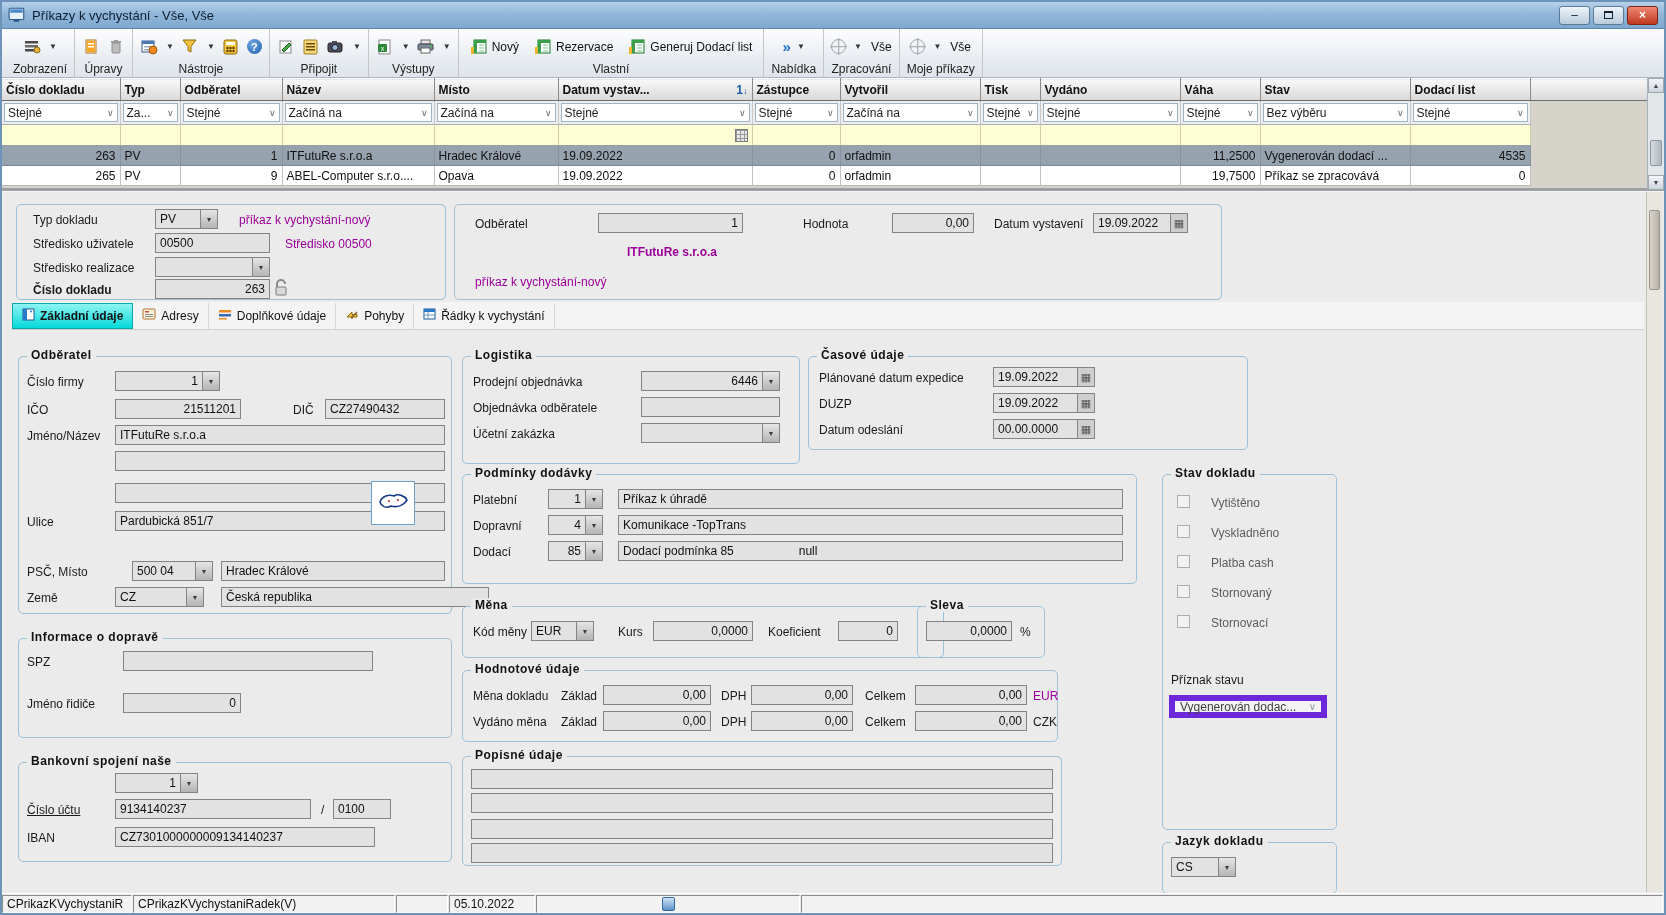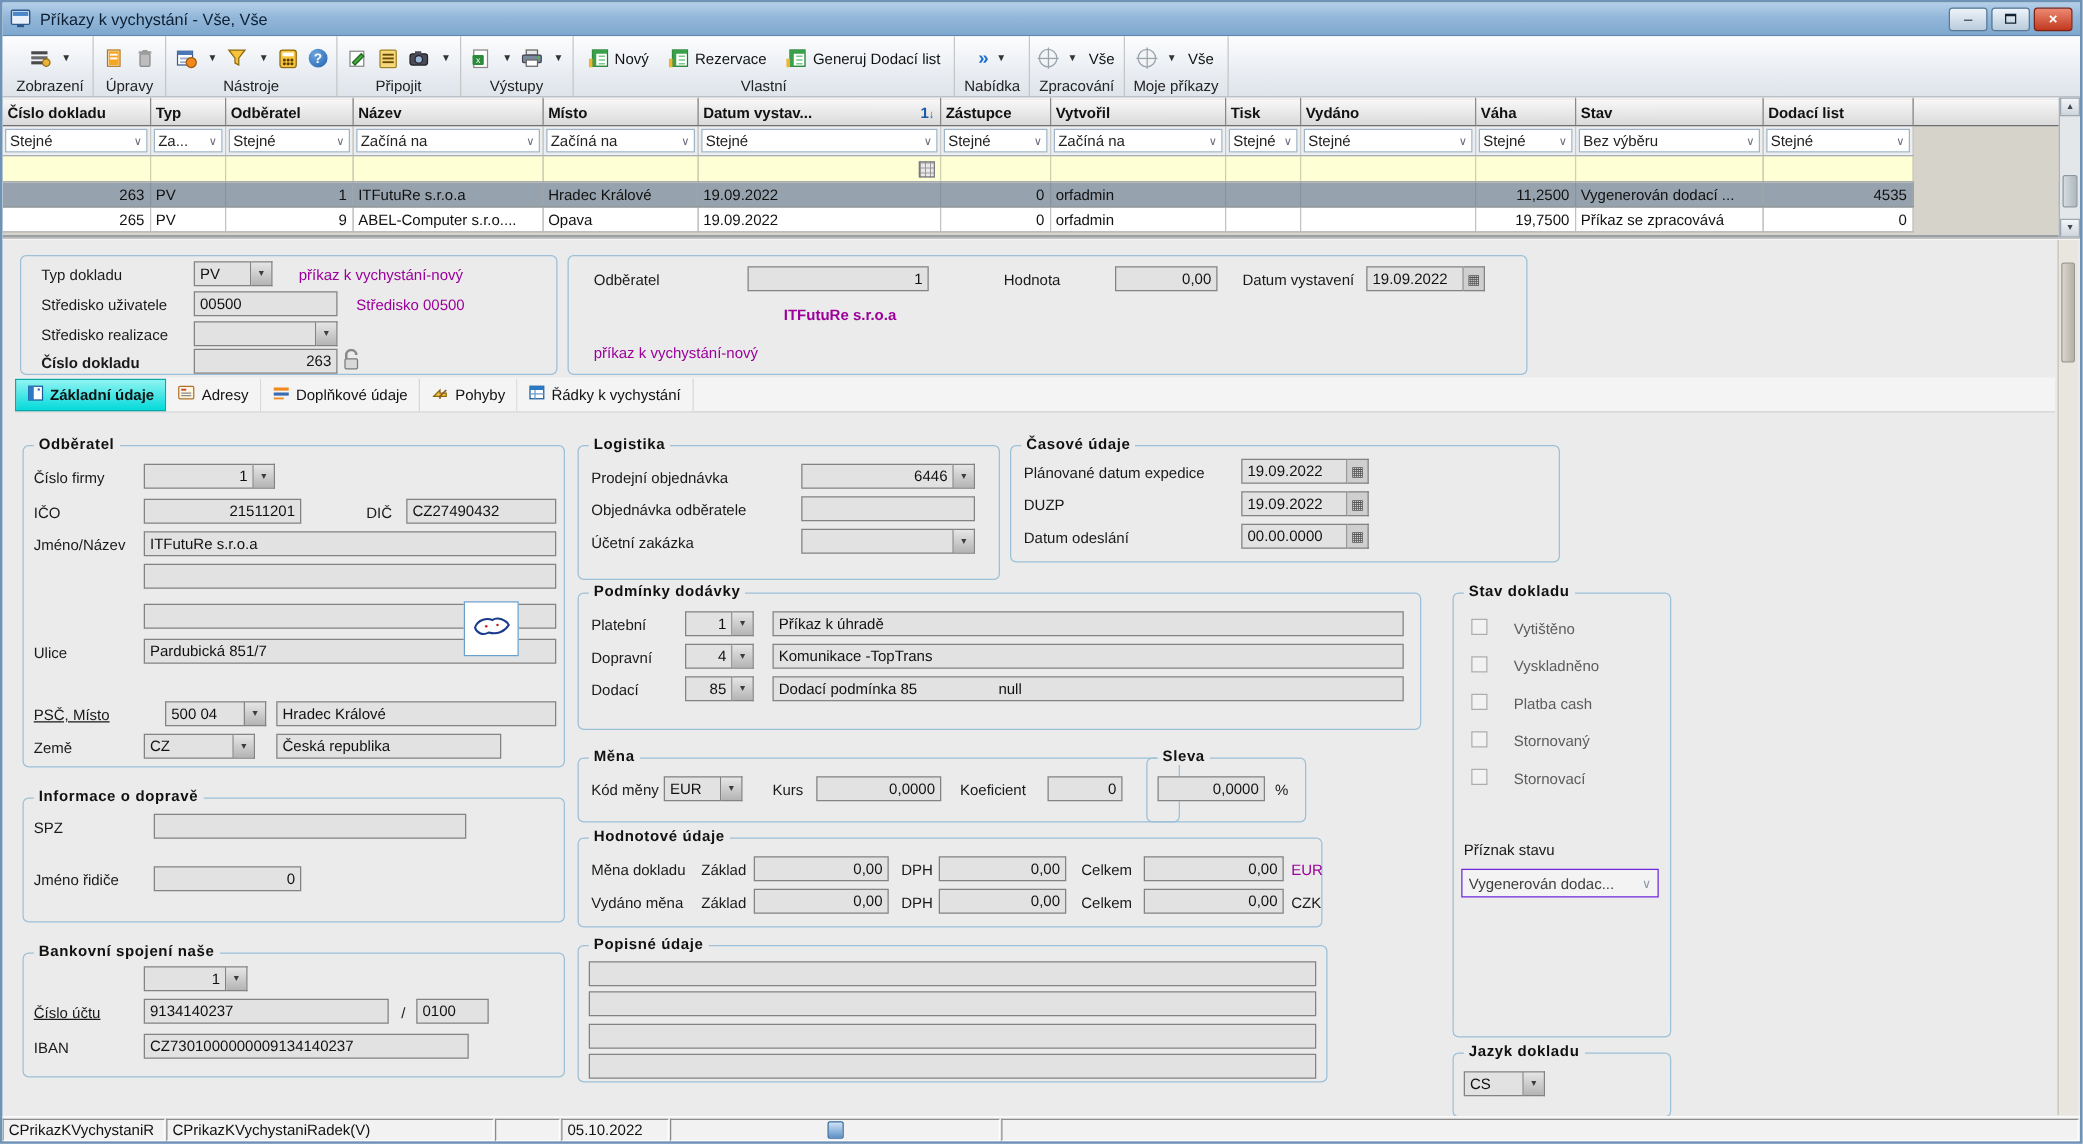--- a/index.html
+++ b/index.html
@@ -79,21 +79,21 @@
   .purple { color: #9b009b; }
   .fgrp { position: absolute; display: flex; }
   .fld { height: 20px; background: #e2e2e2; border: 1px solid #838383; display: flex; align-items: center;
          padding: 0 4px; font-size: 12px; overflow: hidden; white-space: nowrap; }
   .fld.right { justify-content: flex-end; }
   .spin { width: 17px; height: 20px; border: 1px solid #838383; border-left: none;
           background: linear-gradient(180deg,#e6e6e6,#b4b4b4); display: flex; align-items: center; justify-content: center;
           font-size: 7px; color: #3c3c3c; }
   .cal { width: 17px; height: 20px; border: 1px solid #838383; border-left: none; background: #cfcfcf;
          display: flex; align-items: center; justify-content: center; font-size: 11px; color: #555; }
-  .ddrop { position: absolute; height: 23px; background: #f3f3f3; border: 1px solid #6d28d9; color: #3e3e3e;
+  .ddrop { position: absolute; height: 23px; background: #f3f3f3; border: 6px solid #6d28d9; color: #3e3e3e;
            display: flex; align-items: center; justify-content: space-between; padding: 0 5px; font-size: 12px; }
   .ddrop::after { content: "\2228"; font-size: 10px; color: #8a9aa6; }
   .cbx { position: absolute; width: 13px; height: 13px; background: #f2f2f2; border: 1px solid #adadad; }
   .mapbtn { position: absolute; width: 44px; height: 44px; background: #fff; border: 1px solid #6aa0cc; z-index: 2;
             display: flex; align-items: center; justify-content: center; }
 
   
   .tabs { position: absolute; left: 10px; top: 110px; right: 20px; height: 28px; display: flex; align-items: center;
           border-bottom: 1px solid #cfcfcf; background: #f4f4f4; }
   .tab { display: flex; align-items: center; gap: 5px; padding: 4px 9px; font-size: 12px; height: 26px;
@@ -582,35 +582,35 @@
       <div class="fgrp" style="left:96px; top:154px;">
           <div class="fld" style="width:330px;">Pardubická 851/7</div>
         </div>
       <div class="mapbtn" style="left:352px; top:124px;">
         <svg width="32" height="22" viewBox="0 0 32 22">
             <path d="M3 10 C5 4 12 2 17 4 C21 1 28 4 30 8 C27 13 21 16 14 14 C9 17 4 14 3 10 Z" fill="#fff" stroke="#1a3a8c" stroke-width="1.6"></path>
             <circle cx="12" cy="9" r="1" fill="#c02020"></circle>
             <circle cx="21" cy="8" r="1" fill="#c02020"></circle>
           </svg>
       </div>
-      <div class="lbl" style="left:8px; top:208px;text-decoration:underline;">PSČ, Místo</div>
+      <div class="lbl" style="left:8px; top:208px;">PSČ, Místo</div>
       <div class="fgrp" style="left:96px; top:204px;">
         <div class="fld" style="width:64px;margin-left:17px;">500 04</div>
         <div class="spin">▼</div>
       </div>
       <div class="fgrp" style="left:202px; top:204px;">
           <div class="fld" style="width:224px;">Hradec Králové</div>
         </div>
       <div class="lbl" style="left:8px; top:234px;">Země</div>
       <div class="fgrp" style="left:96px; top:230px;">
         <div class="fld" style="width:72px;">CZ</div>
         <div class="spin">▼</div>
       </div>
       <div class="fgrp" style="left:202px; top:230px;">
-          <div class="fld" style="width:180px;">Česká republika</div>
+          <div class="fld" style="width:268px;">Česká republika</div>
         </div>
     </div>
 
     <div class="gb" style="left:16px; top:446px; width:434px; height:100px;">
       <div class="gt">Informace o dopravě</div>
       <div class="lbl" style="left:8px; top:16px;">SPZ</div>
       <div class="fgrp" style="left:104px; top:12px;">
           <div class="fld" style="width:250px;"></div>
         </div>
       <div class="lbl" style="left:8px; top:58px;">Jméno řidiče</div>

